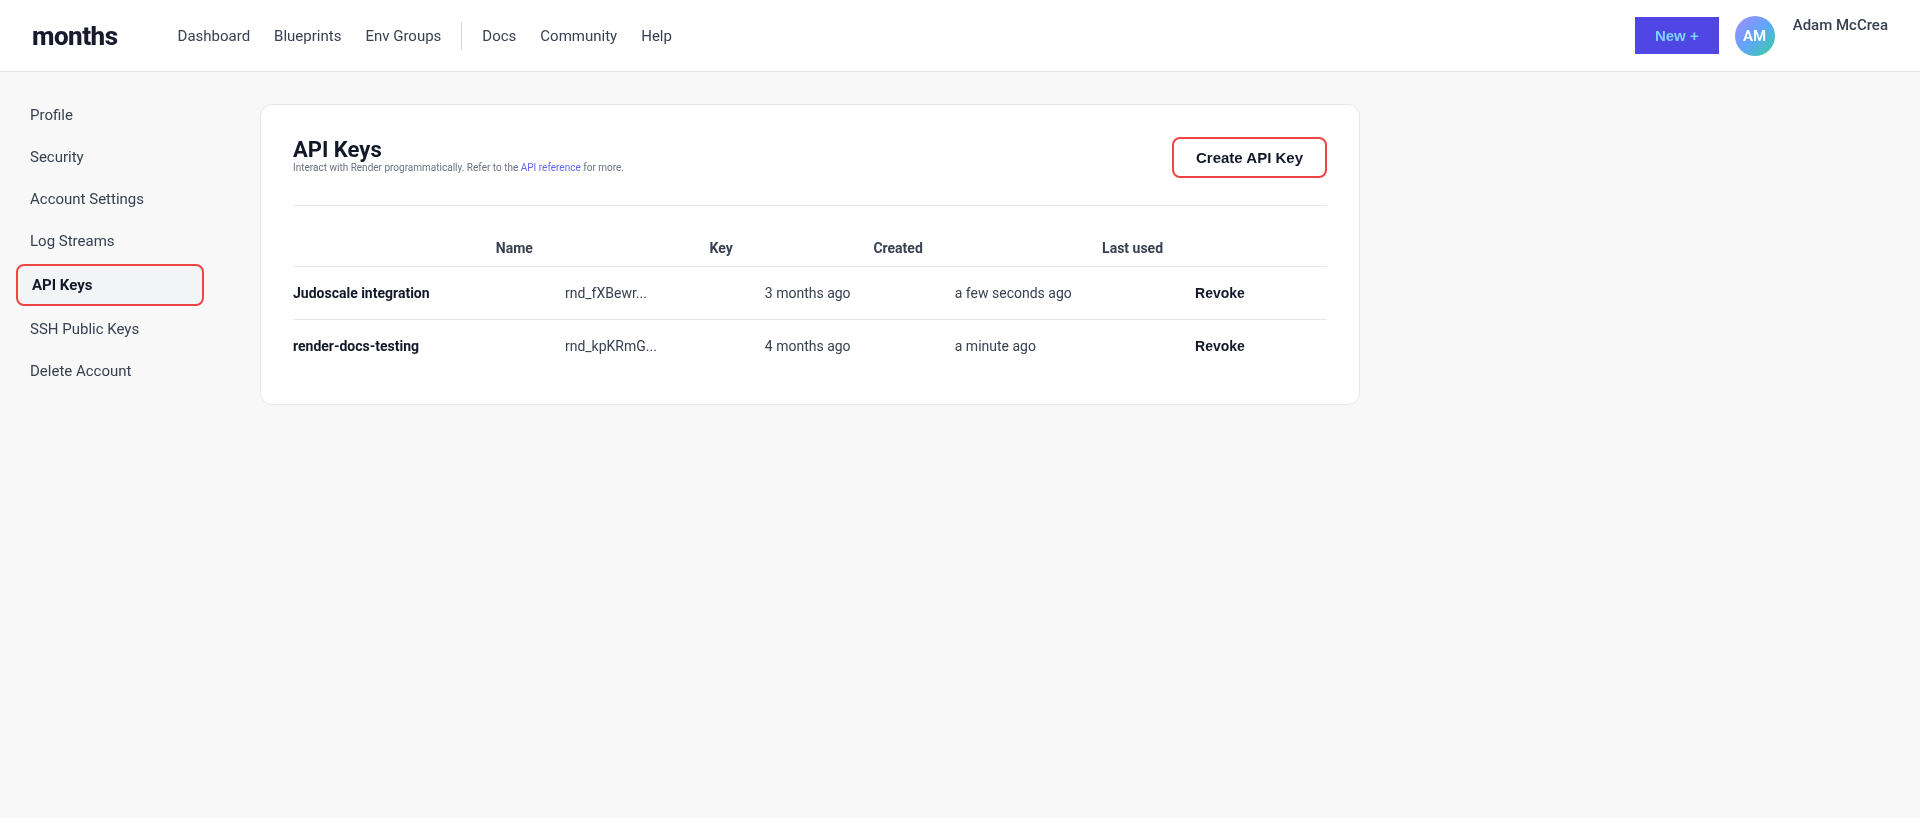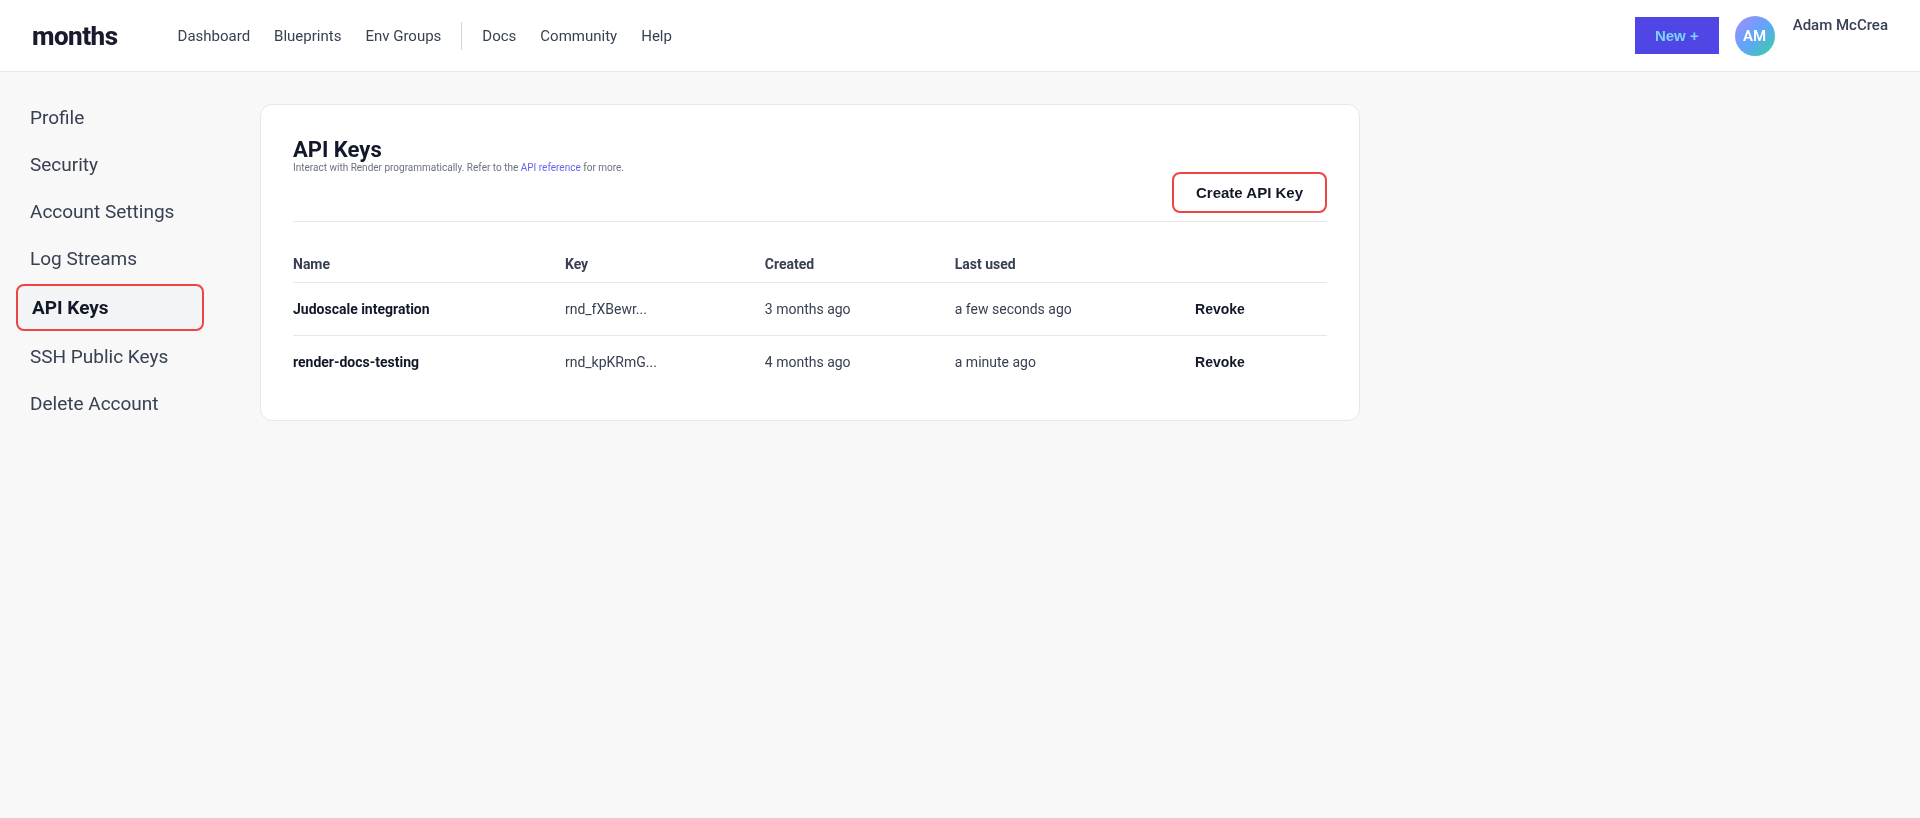--- a/index.html
+++ b/index.html
@@ -109,21 +109,21 @@
       width: 220px;
       padding: 24px 16px;
       display: flex;
       flex-direction: column;
       gap: 4px;
       flex-shrink: 0;
     }
     .sidebar-item {
       padding: 10px 14px;
       border-radius: 8px;
-      font-size: 19px;
+      font-size: 15px;
       color: #374151;
       cursor: pointer;
       text-decoration: none;
       display: block;
     }
     .sidebar-item.active {
       background: #f3f4f6;
       font-weight: 700;
       color: #111827;
       border: 2px solid #ef4444;
@@ -154,21 +154,20 @@
     }
     .create-api-key-btn {
       border: 2px solid #ef4444;
       background: #fff;
       color: #111827;
       border-radius: 8px;
       padding: 10px 22px;
       font-size: 15px;
       font-weight: 600;
       cursor: pointer;
-      margin-top: 35px;
     }
     .card-description {
       font-size: 10px;
       color: #6b7280;
       margin-bottom: 24px;
     }
     .api-link {
       color: #6366f1;
       text-decoration: none;
     }
@@ -177,21 +176,21 @@
       border-top: 1px solid #e5e7eb;
       margin-bottom: 24px;
     }
 
     
     .api-table {
       width: 100%;
       border-collapse: collapse;
     }
     .api-table th {
-      text-align: left;
+      text-align: right;
       font-size: 14px;
       font-weight: 700;
       color: #374151;
       padding: 10px 0;
       padding-right: 32px;
     }
     .api-table td {
       padding: 18px 0;
       padding-right: 32px;
       font-size: 14px;

